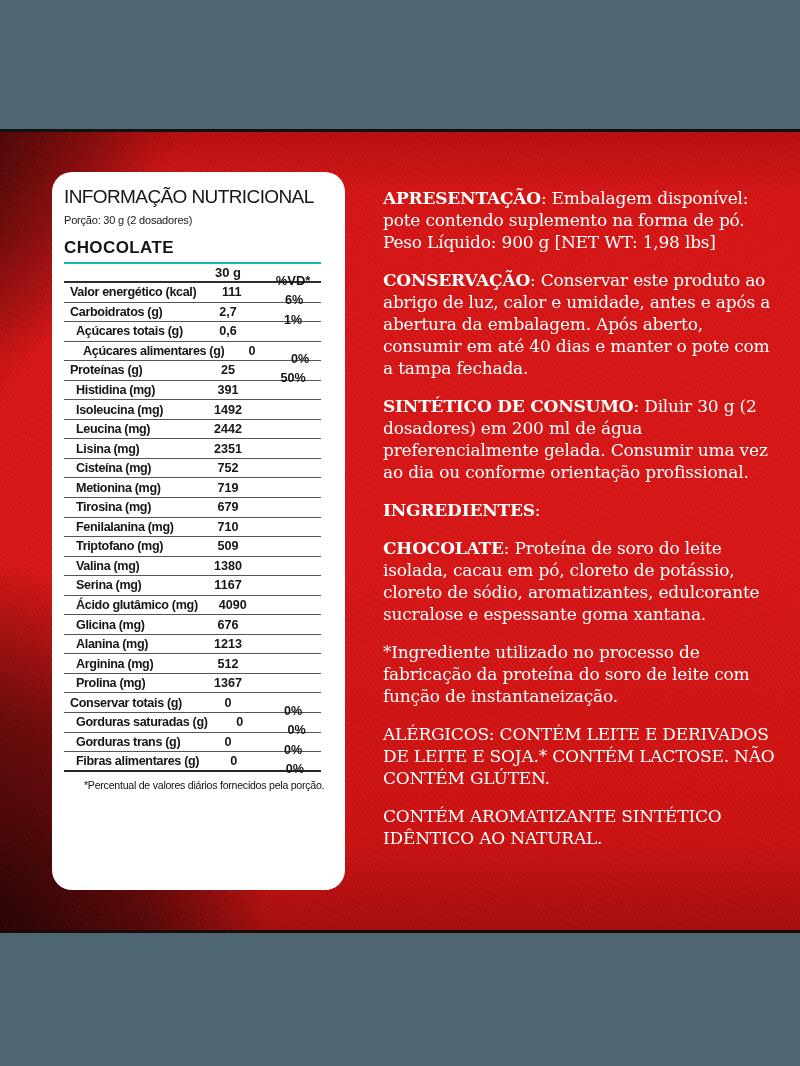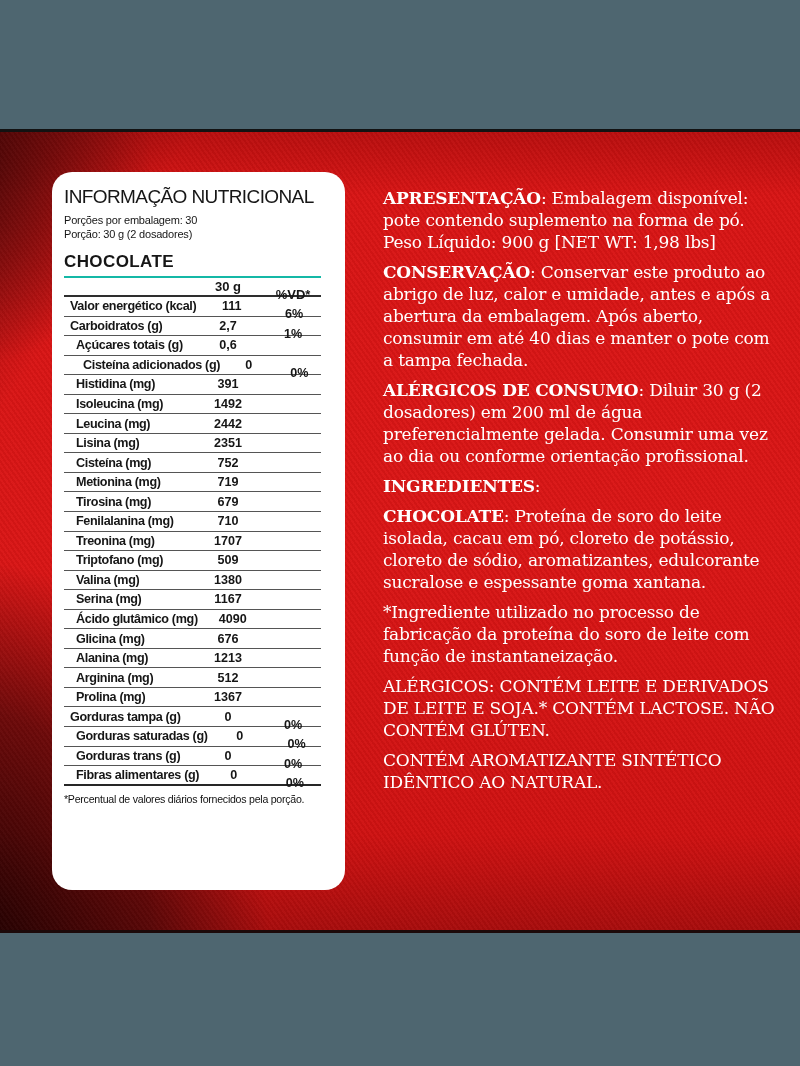--- a/index.html
+++ b/index.html
@@ -27,40 +27,39 @@
   .trow,.thead{display:flex;align-items:center;box-sizing:border-box;}
   .thead{height:21px;border-top:2px solid #14b8a6;border-bottom:2px solid #2e2e2e;}
   .trow{height:19.55px;border-bottom:1px solid #555;}
   .trow:last-child{border-bottom:2px solid #262626;}
   .c-label{flex:1;font-size:12.6px;font-weight:bold;letter-spacing:-.35px;padding-left:6px;white-space:nowrap;}
   .ind1 .c-label{padding-left:12px;}
   .ind2 .c-label{padding-left:19px;}
   .c-amt{width:74px;text-align:center;font-size:12.6px;font-weight:bold;}
   .c-dv{width:56px;text-align:center;font-size:12.6px;font-weight:bold;margin-top:16px;}
   .thead .c-amt,.thead .c-dv{font-size:13px;}
-  .footnote{font-size:10.6px;letter-spacing:-.25px;margin-top:7px;color:#111;}
+  .footnote{font-size:10.6px;letter-spacing:-.25px;margin-top:7px;color:#111;margin-left:20px;}
   
   .right-col{position:absolute;left:383px;top:55px;width:396px;display:flex;flex-direction:column;
-             gap:8px;z-index:2;color:#ffffff;font-family:"DejaVu Serif",serif;
+             gap:16px;z-index:2;color:#ffffff;font-family:"DejaVu Serif",serif;
              font-size:17px;line-height:22px;letter-spacing:-.2px;}
   .right-col p{margin:0;}
   .right-col b{font-weight:bold;}
 </style>
 </head>
 <body>
 
 <div class="stage">
   <div class="band-top"></div>
   <div class="band-bottom"></div>
 
   <div class="red-area">
 
     <div class="panel">
       <h1 class="p-title">INFORMAÇÃO NUTRICIONAL</h1>
-      <div class="serv">Porções por embalagem: 30</div>
       <div class="serv">Porção: 30 g (2 dosadores)</div>
       <div class="flavor">CHOCOLATE</div>
 
       <div class="tbl">
         <div class="thead">
           <div class="c-label"></div>
           <div class="c-amt">30 g</div>
           <div class="c-dv">%VD*</div>
         </div>
         <div id="nutrition-rows">
@@ -73,23 +72,28 @@
               <div class="c-label">Carboidratos (g)</div>
               <div class="c-amt">2,7</div>
               <div class="c-dv">1%</div>
             </div>
             <div class="trow ind1">
               <div class="c-label">Açúcares totais (g)</div>
               <div class="c-amt">0,6</div>
               <div class="c-dv"></div>
             </div>
             <div class="trow ind2">
-              <div class="c-label">Cisteína adicionados (g)</div>
-              <div class="c-amt">0</div>
-              <div class="c-dv">0%</div>
+              <div class="c-label">Açúcares alimentares (g)</div>
+              <div class="c-amt">0</div>
+              <div class="c-dv">0%</div>
+            </div>
+            <div class="trow ind0">
+              <div class="c-label">Proteínas (g)</div>
+              <div class="c-amt">25</div>
+              <div class="c-dv">50%</div>
             </div>
             <div class="trow ind1">
               <div class="c-label">Histidina (mg)</div>
               <div class="c-amt">391</div>
               <div class="c-dv"></div>
             </div>
             <div class="trow ind1">
               <div class="c-label">Isoleucina (mg)</div>
               <div class="c-amt">1492</div>
               <div class="c-dv"></div>
@@ -118,25 +122,20 @@
               <div class="c-label">Tirosina (mg)</div>
               <div class="c-amt">679</div>
               <div class="c-dv"></div>
             </div>
             <div class="trow ind1">
               <div class="c-label">Fenilalanina (mg)</div>
               <div class="c-amt">710</div>
               <div class="c-dv"></div>
             </div>
             <div class="trow ind1">
-              <div class="c-label">Treonina (mg)</div>
-              <div class="c-amt">1707</div>
-              <div class="c-dv"></div>
-            </div>
-            <div class="trow ind1">
               <div class="c-label">Triptofano (mg)</div>
               <div class="c-amt">509</div>
               <div class="c-dv"></div>
             </div>
             <div class="trow ind1">
               <div class="c-label">Valina (mg)</div>
               <div class="c-amt">1380</div>
               <div class="c-dv"></div>
             </div>
             <div class="trow ind1">
@@ -163,21 +162,21 @@
               <div class="c-label">Arginina (mg)</div>
               <div class="c-amt">512</div>
               <div class="c-dv"></div>
             </div>
             <div class="trow ind1">
               <div class="c-label">Prolina (mg)</div>
               <div class="c-amt">1367</div>
               <div class="c-dv"></div>
             </div>
             <div class="trow ind0">
-              <div class="c-label">Gorduras tampa (g)</div>
+              <div class="c-label">Conservar totais (g)</div>
               <div class="c-amt">0</div>
               <div class="c-dv">0%</div>
             </div>
             <div class="trow ind1">
               <div class="c-label">Gorduras saturadas (g)</div>
               <div class="c-amt">0</div>
               <div class="c-dv">0%</div>
             </div>
             <div class="trow ind1">
               <div class="c-label">Gorduras trans (g)</div>
@@ -191,21 +190,21 @@
             </div>
           </div>
       </div>
 
       <div class="footnote">*Percentual de valores diários fornecidos pela porção.</div>
     </div>
 
     <div class="right-col" id="info-sections">
         <p><b>APRESENTAÇÃO</b>: Embalagem disponível: pote contendo suplemento na forma de pó.<br>Peso Líquido: 900 g [NET WT: 1,98 lbs]</p>
         <p><b>CONSERVAÇÃO</b>: Conservar este produto ao abrigo de luz, calor e umidade, antes e após a abertura da embalagem. Após aberto, consumir em até 40 dias e manter o pote com a tampa fechada.</p>
-        <p><b>ALÉRGICOS DE CONSUMO</b>: Diluir 30 g (2 dosadores) em 200 ml de água preferencialmente gelada. Consumir uma vez ao dia ou conforme orientação profissional.</p>
+        <p><b>SINTÉTICO DE CONSUMO</b>: Diluir 30 g (2 dosadores) em 200 ml de água preferencialmente gelada. Consumir uma vez ao dia ou conforme orientação profissional.</p>
         <p><b>INGREDIENTES</b>:</p>
         <p><b>CHOCOLATE</b>: Proteína de soro do leite isolada, cacau em pó, cloreto de potássio, cloreto de sódio, aromatizantes, edulcorante sucralose e espessante goma xantana.</p>
         <p>*Ingrediente utilizado no processo de fabricação da proteína do soro de leite com função de instantaneização.</p>
         <p>ALÉRGICOS: CONTÉM LEITE E DERIVADOS DE LEITE E SOJA.* CONTÉM LACTOSE. NÃO CONTÉM GLÚTEN.</p>
         <p>CONTÉM AROMATIZANTE SINTÉTICO IDÊNTICO AO NATURAL.</p>
       </div>
 
   </div>
 </div>
 

